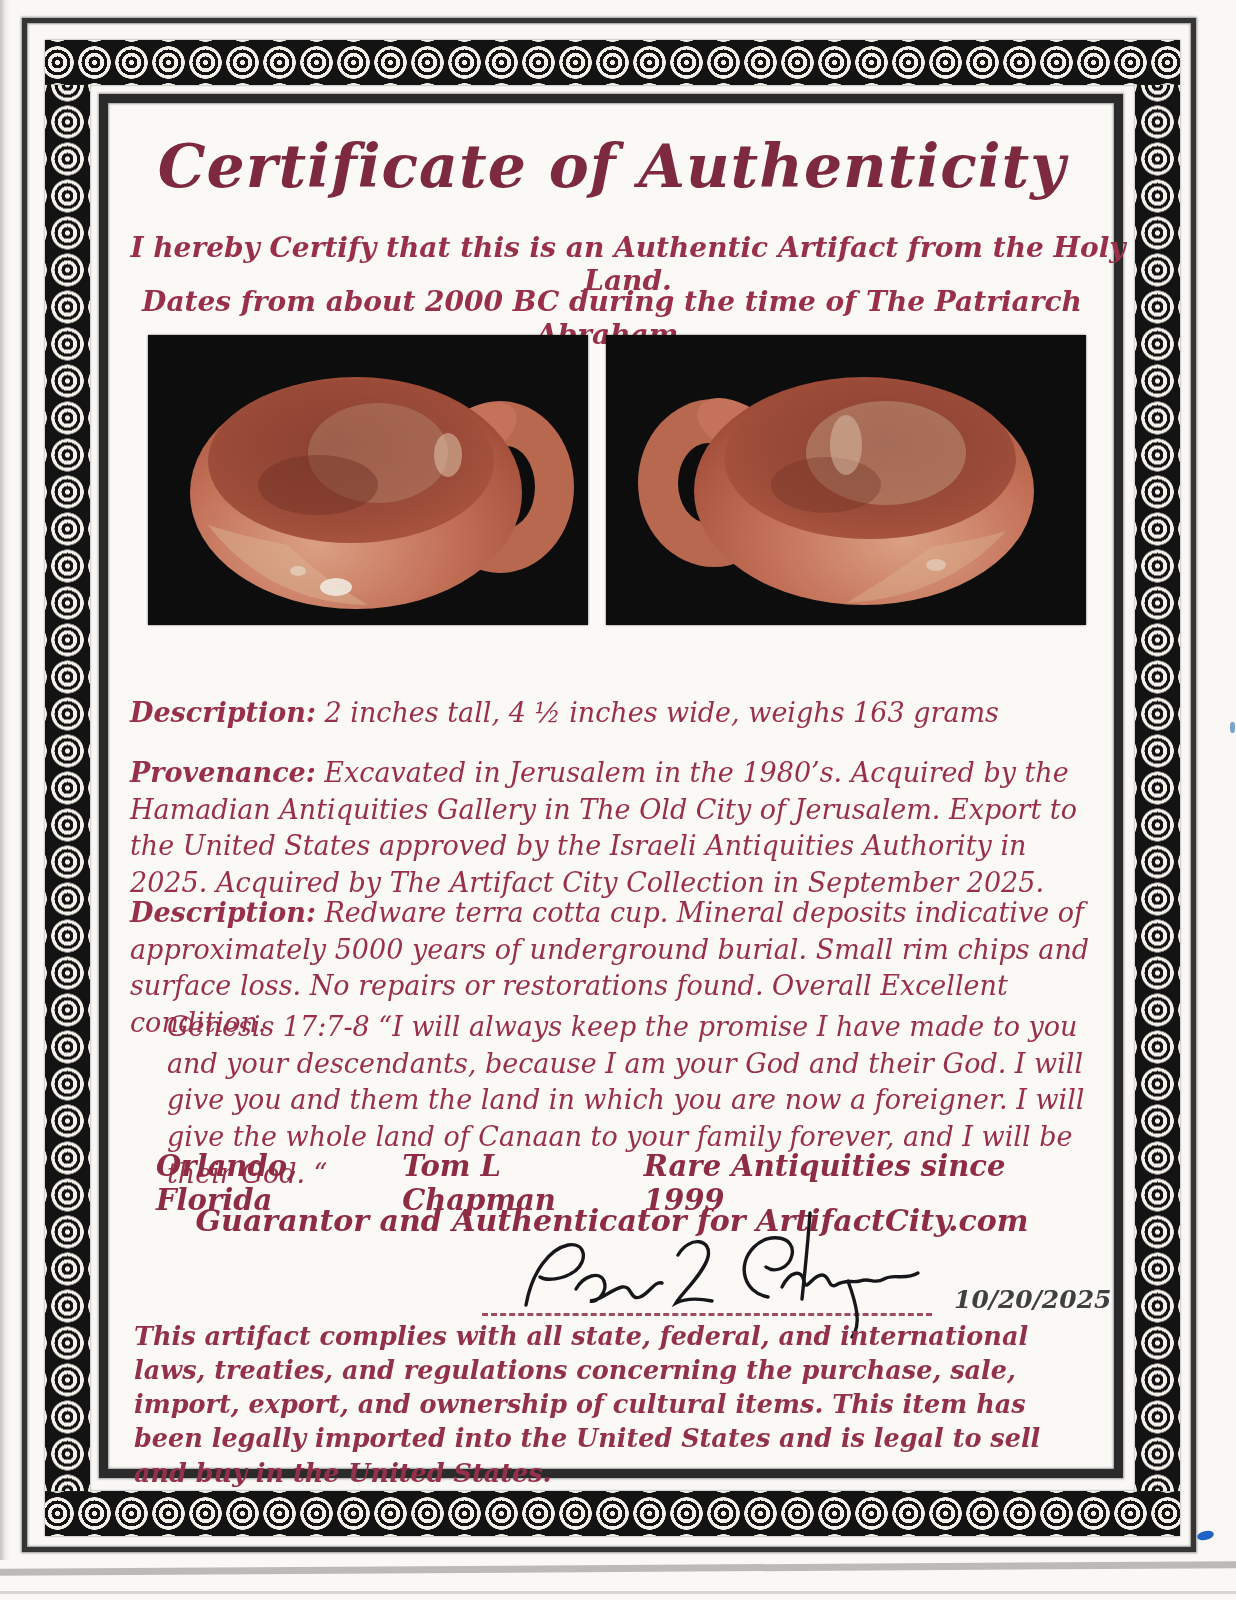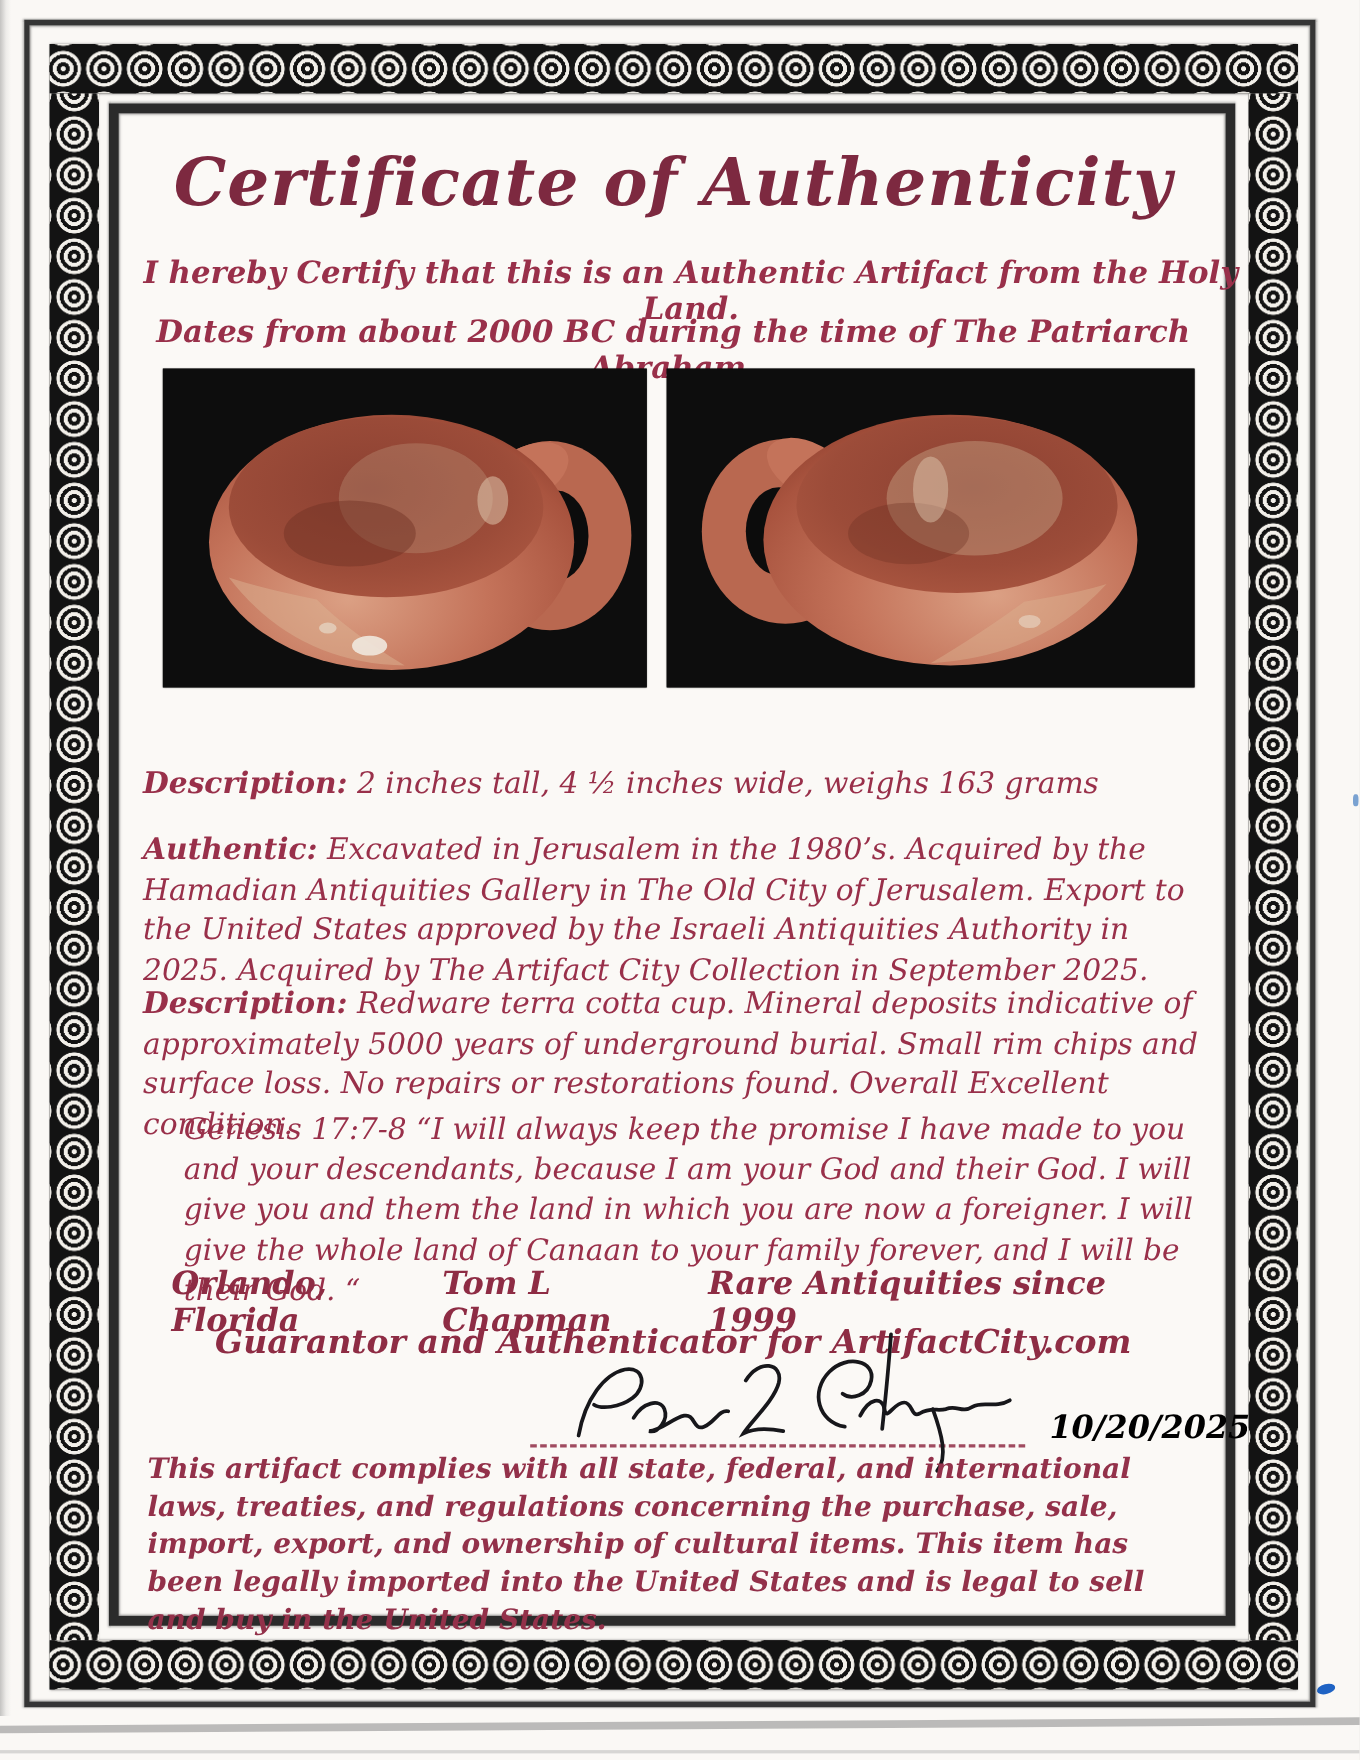--- a/index.html
+++ b/index.html
@@ -59,21 +59,21 @@
   .p-desc{top:788px;}
   .p-scripture{top:902px;margin-left:37px;}
   .names{position:absolute;top:1042px;left:0;width:100%;display:flex;
     justify-content:space-between;padding:0 52px 0 44px;box-sizing:border-box;
     font-size:29px;font-weight:bold;color:#8e2c44;}
   .guarantor{position:absolute;top:1096px;left:0;width:100%;text-align:center;
     font-size:30px;font-weight:bold;color:#8e2c44;}
   .sigrow{position:absolute;top:1128px;left:370px;display:flex;align-items:flex-end;}
   .sigline{position:relative;width:450px;height:78px;border-bottom:3px dashed #a04b60;}
   .sigline svg{position:absolute;left:30px;bottom:-26px;overflow:visible;}
-  .sigdate{font-size:29px;font-weight:bold;margin-left:22px;padding-bottom:2px;color:#000000;text-align:right;}
+  .sigdate{font-size:25px;font-weight:bold;margin-left:22px;padding-bottom:2px;color:#404040;text-align:right;}
   .legal{position:absolute;top:1212px;left:22px;width:950px;margin:0;
     font-size:25.5px;line-height:1.34;font-weight:bold;color:#93314a;}
 </style>
 </head>
 <body>
 
 <div class="page">
 
   <div class="scan-left"></div>
   <div class="scan-bottom"></div>
@@ -147,21 +147,21 @@
             <path d="M80,196 Q140,262 240,268 Q190,238 155,212 Q105,204 80,196 Z" fill="#dcb291" opacity="0.45"></path>
             <ellipse cx="150" cy="230" rx="10" ry="6" fill="#e7d9c8" opacity="0.6"></ellipse>
             <ellipse cx="240" cy="110" rx="16" ry="30" fill="#e3cdb4" opacity="0.45"></ellipse>
           </g>
         </svg>
       </div>
     </div>
 
     <p class="para p-dim"><span class="lbl">Description:</span> <span>2 inches tall, 4 ½ inches wide, weighs 163 grams</span></p>
 
-    <p class="para p-prov"><span class="lbl">Authentic:</span> <span>Excavated in Jerusalem in the 1980’s. Acquired by the Hamadian Antiquities Gallery in The Old City of Jerusalem. Export to the United States approved by the Israeli Antiquities Authority in 2025. Acquired by The Artifact City Collection in September 2025.</span></p>
+    <p class="para p-prov"><span class="lbl">Provenance:</span> <span>Excavated in Jerusalem in the 1980’s. Acquired by the Hamadian Antiquities Gallery in The Old City of Jerusalem. Export to the United States approved by the Israeli Antiquities Authority in 2025. Acquired by The Artifact City Collection in September 2025.</span></p>
 
     <p class="para p-desc"><span class="lbl">Description:</span> <span>Redware terra cotta cup. Mineral deposits indicative of approximately 5000 years of underground burial. Small rim chips and surface loss. No repairs or restorations found. Overall Excellent condition.</span></p>
 
     <p class="para p-scripture">Genesis 17:7-8 “I will always keep the promise I have made to you and your descendants, because I am your God and their God. I will give you and them the land in which you are now a foreigner. I will give the whole land of Canaan to your family forever, and I will be their God. “</p>
 
     <div class="names">
       <span>Orlando, Florida</span>
       <span>Tom L Chapman</span>
       <span>Rare Antiquities since 1999</span>
     </div>

